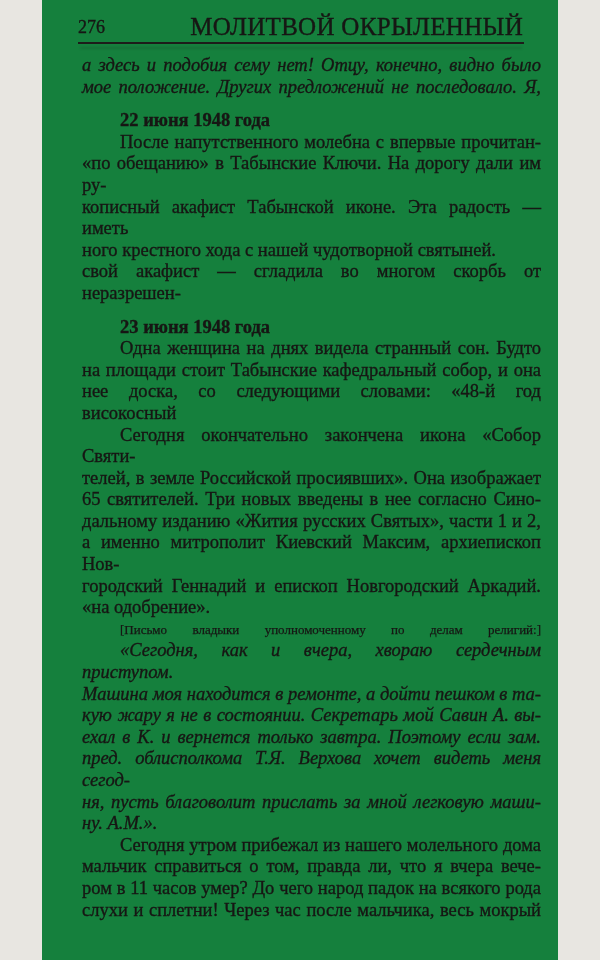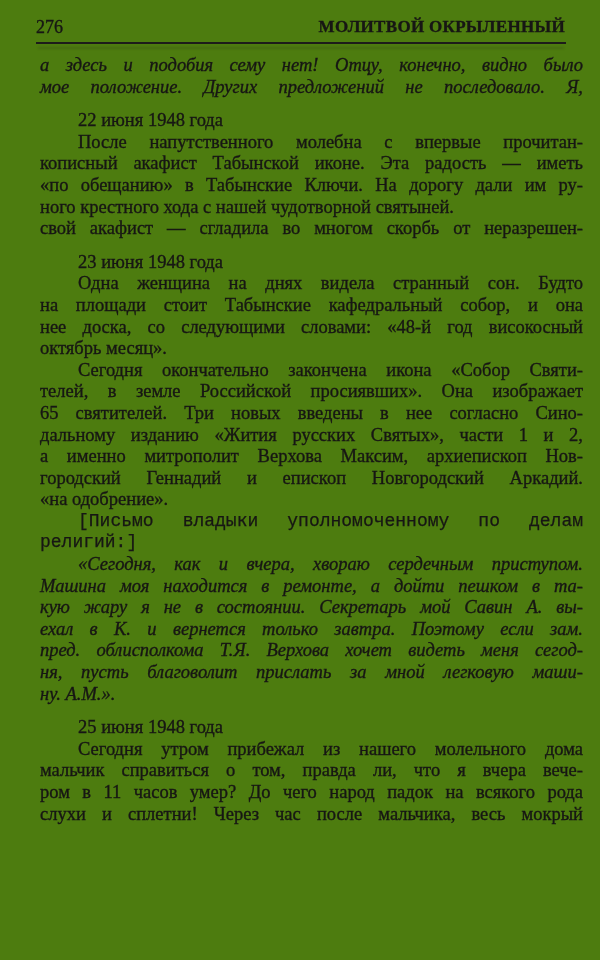--- a/index.html
+++ b/index.html
@@ -2,46 +2,46 @@
 <html lang="ru"><head>
 <meta charset="utf-8">
 <style>
   html, body {
     margin: 0;
     padding: 0;
     background: #e8e6e1;
   }
   .page {
     position: relative;
-    width: 600px;
+    width: 516px;
     height: 960px;
     margin: 0 auto;
-    background: #4d7c0f;
+    background: #15803d;
     color: #171614;
     font-family: "Liberation Serif", "DejaVu Serif", serif;
     font-size: 18.5px;
     line-height: 21.6px;
     overflow: hidden;
     -webkit-text-stroke: 0.35px;
     box-sizing: border-box;
   }
   .running-head {
     display: flex;
     justify-content: space-between;
     align-items: flex-end;
     padding: 16px 35px 0 36px;
     line-height: 22px;
   }
   .page-number {
     font-size: 18px;
     font-weight: normal;
   }
   .running-title {
-    font-size: 17px;
-    font-weight: bold;
+    font-size: 25px;
+    font-weight: normal;
     letter-spacing: 0.3px;
   }
   .head-rule {
     margin: 4px 34px 0 36px;
     height: 0;
     border-top: 2.5px solid #1d1c1a;
     position: relative;
   }
   .head-rule::after {
     content: "";
@@ -52,91 +52,89 @@
     height: 2px;
     background: rgba(40, 36, 30, 0.18);
     filter: blur(1px);
   }
   .body-text {
     padding: 11px 17px 0 40px;
   }
   .para { margin: 0; }
   .para.italic { font-style: italic; }
   .para.sans {
-    font-family: Liberation Mono, monospace;
-    font-size: 18px;
+    font-family: Liberation Serif, serif;
+    font-size: 13px;
     -webkit-text-stroke: 0.25px;
   }
   .line {
     text-align: justify;
     text-align-last: left;
   }
   .line.full {
     text-align-last: justify;
   }
   .line.ind {
     text-indent: 38px;
   }
   .date-heading {
     margin-top: 12px;
     text-indent: 38px;
-    font-weight: normal;
+    font-weight: bold;
   }
 </style>
 </head>
 <body>
 
 <div class="page">
   <div class="running-head">
     <span class="page-number">276</span>
     <span class="running-title">МОЛИТВОЙ ОКРЫЛЕННЫЙ</span>
   </div>
   <div class="head-rule"></div>
   <div class="body-text">
       <div class="para italic">
         <div class="line full">а здесь и подобия сему нет! Отцу, конечно, видно было</div>
         <div class="line full">мое положение. Других предложений не последовало. Я,</div>
       </div>
       <div class="date-heading">22 июня 1948 года</div>
       <div class="para regular">
         <div class="line full ind">После напутственного молебна с впервые прочитан-</div>
+        <div class="line full">«по обещанию» в Табынские Ключи. На дорогу дали им ру-</div>
         <div class="line full">кописный акафист Табынской иконе. Эта радость — иметь</div>
-        <div class="line full">«по обещанию» в Табынские Ключи. На дорогу дали им ру-</div>
         <div class="line">ного крестного хода с нашей чудотворной святыней.</div>
         <div class="line full">свой акафист — сгладила во многом скорбь от неразрешен-</div>
       </div>
       <div class="date-heading">23 июня 1948 года</div>
       <div class="para regular">
         <div class="line full ind">Одна женщина на днях видела странный сон. Будто</div>
         <div class="line full">на площади стоит Табынские кафедральный собор, и она</div>
         <div class="line full">нее доска, со следующими словами: «48-й год високосный</div>
-        <div class="line">октябрь месяц».</div>
       </div>
       <div class="para regular">
         <div class="line full ind">Сегодня окончательно закончена икона «Собор Святи-</div>
         <div class="line full">телей, в земле Российской просиявших». Она изображает</div>
         <div class="line full">65 святителей. Три новых введены в нее согласно Сино-</div>
         <div class="line full">дальному изданию «Жития русских Святых», части 1 и 2,</div>
-        <div class="line full">а именно митрополит Верхова Максим, архиепископ Нов-</div>
+        <div class="line full">а именно митрополит Киевский Максим, архиепископ Нов-</div>
         <div class="line full">городский Геннадий и епископ Новгородский Аркадий.</div>
         <div class="line">«на одобрение».</div>
       </div>
       <div class="para sans">
         <div class="line full ind">[Письмо владыки уполномоченному по делам религий:]</div>
       </div>
       <div class="para italic">
         <div class="line full ind">«Сегодня, как и вчера, хвораю сердечным приступом.</div>
         <div class="line full">Машина моя находится в ремонте, а дойти пешком в та-</div>
         <div class="line full">кую жару я не в состоянии. Секретарь мой Савин А. вы-</div>
         <div class="line full">ехал в К. и вернется только завтра. Поэтому если зам.</div>
         <div class="line full">пред. облисполкома Т.Я. Верхова хочет видеть меня сегод-</div>
         <div class="line full">ня, пусть благоволит прислать за мной легковую маши-</div>
         <div class="line">ну. А.М.».</div>
       </div>
-      <div class="date-heading">25 июня 1948 года</div>
       <div class="para regular">
         <div class="line full ind">Сегодня утром прибежал из нашего молельного дома</div>
         <div class="line full">мальчик справиться о том, правда ли, что я вчера вече-</div>
         <div class="line full">ром в 11 часов умер? До чего народ падок на всякого рода</div>
         <div class="line full">слухи и сплетни! Через час после мальчика, весь мокрый</div>
       </div>
     </div>
 </div>
 
 </body></html>

